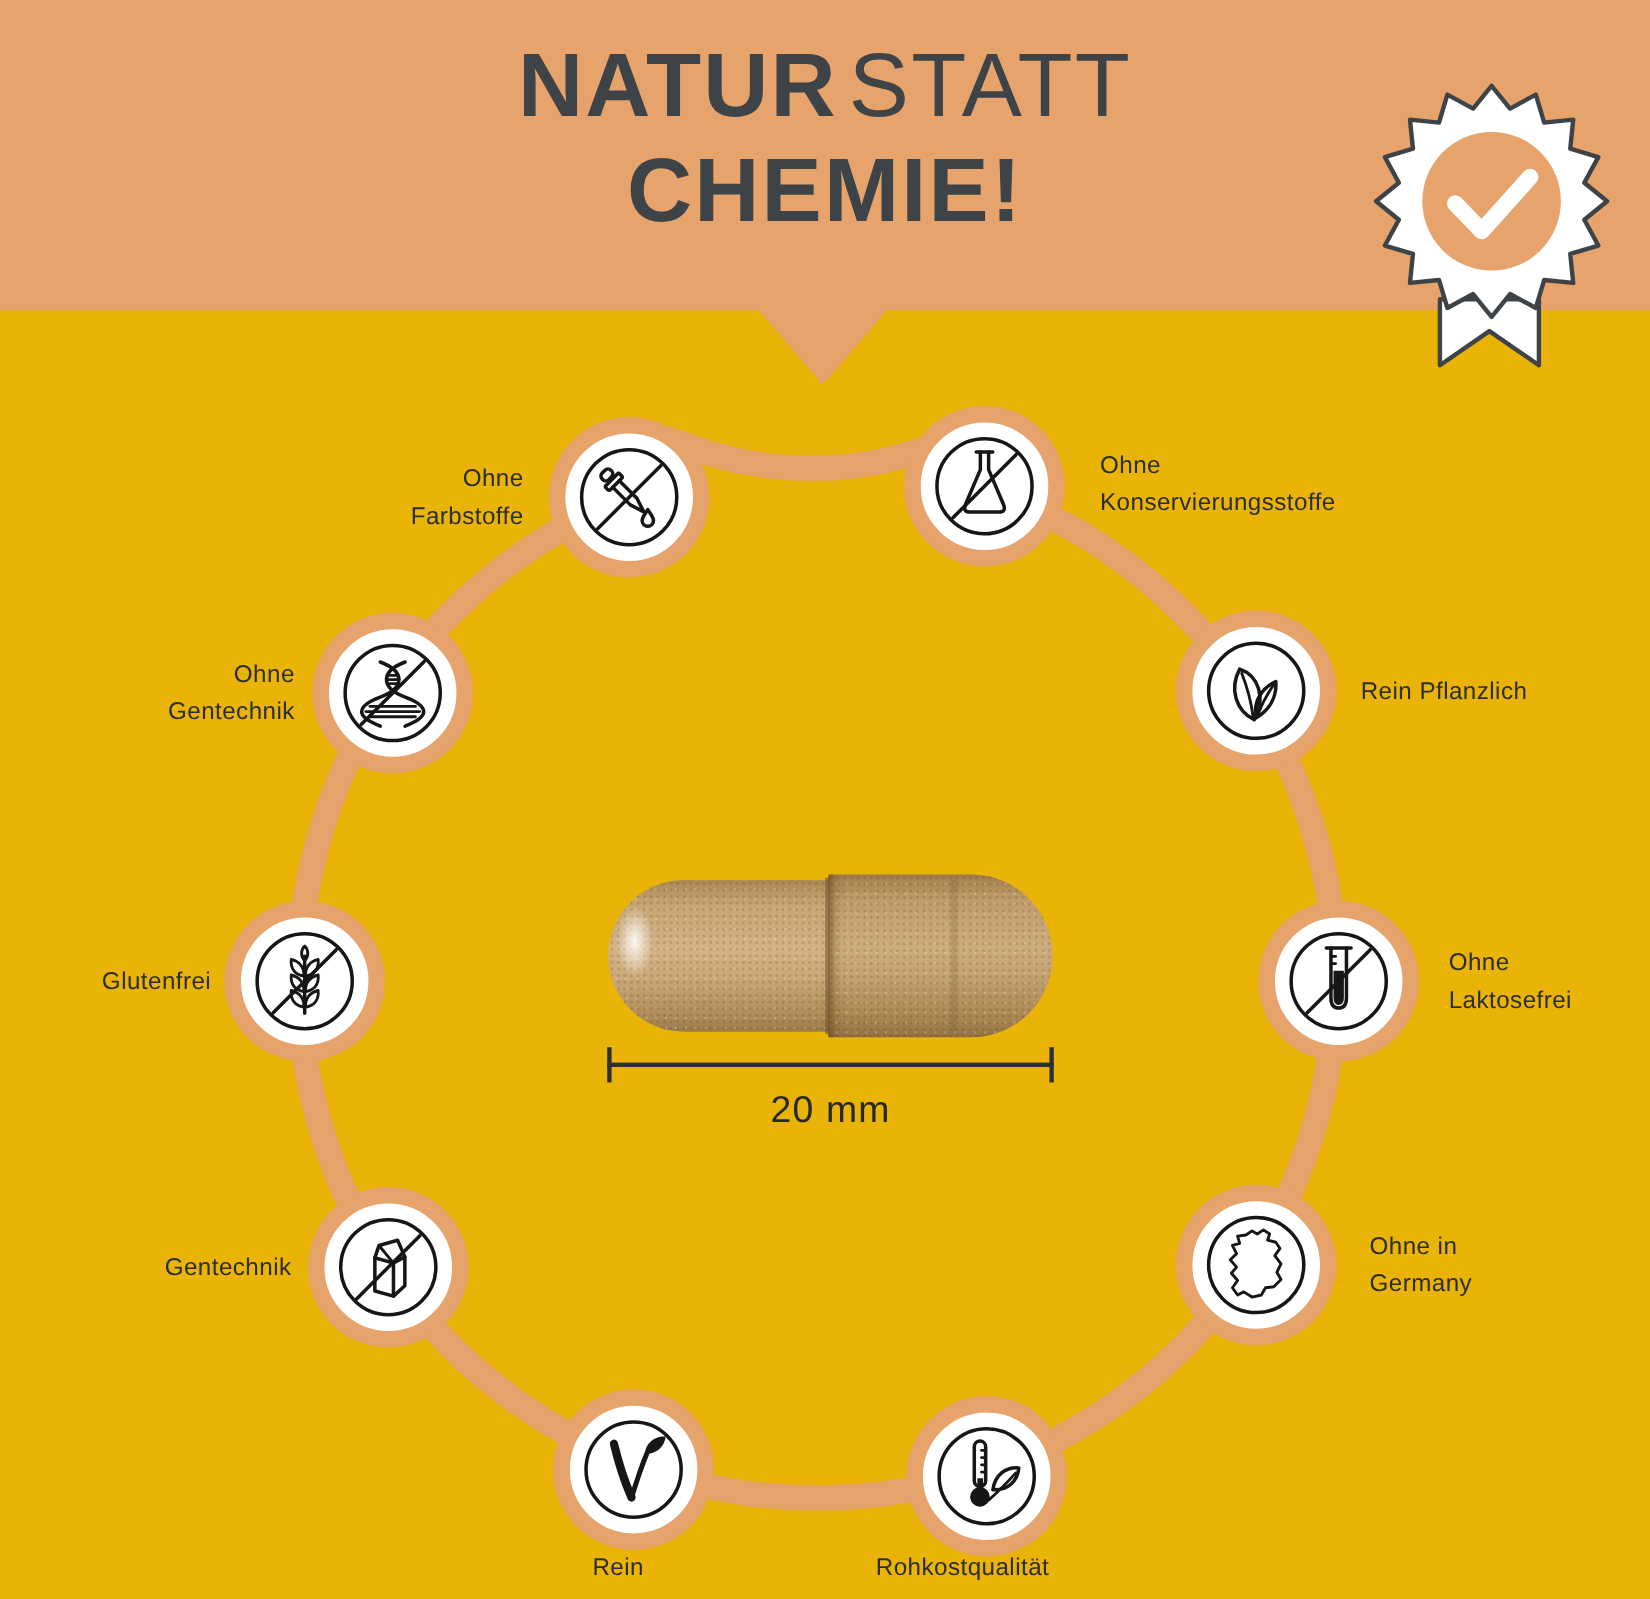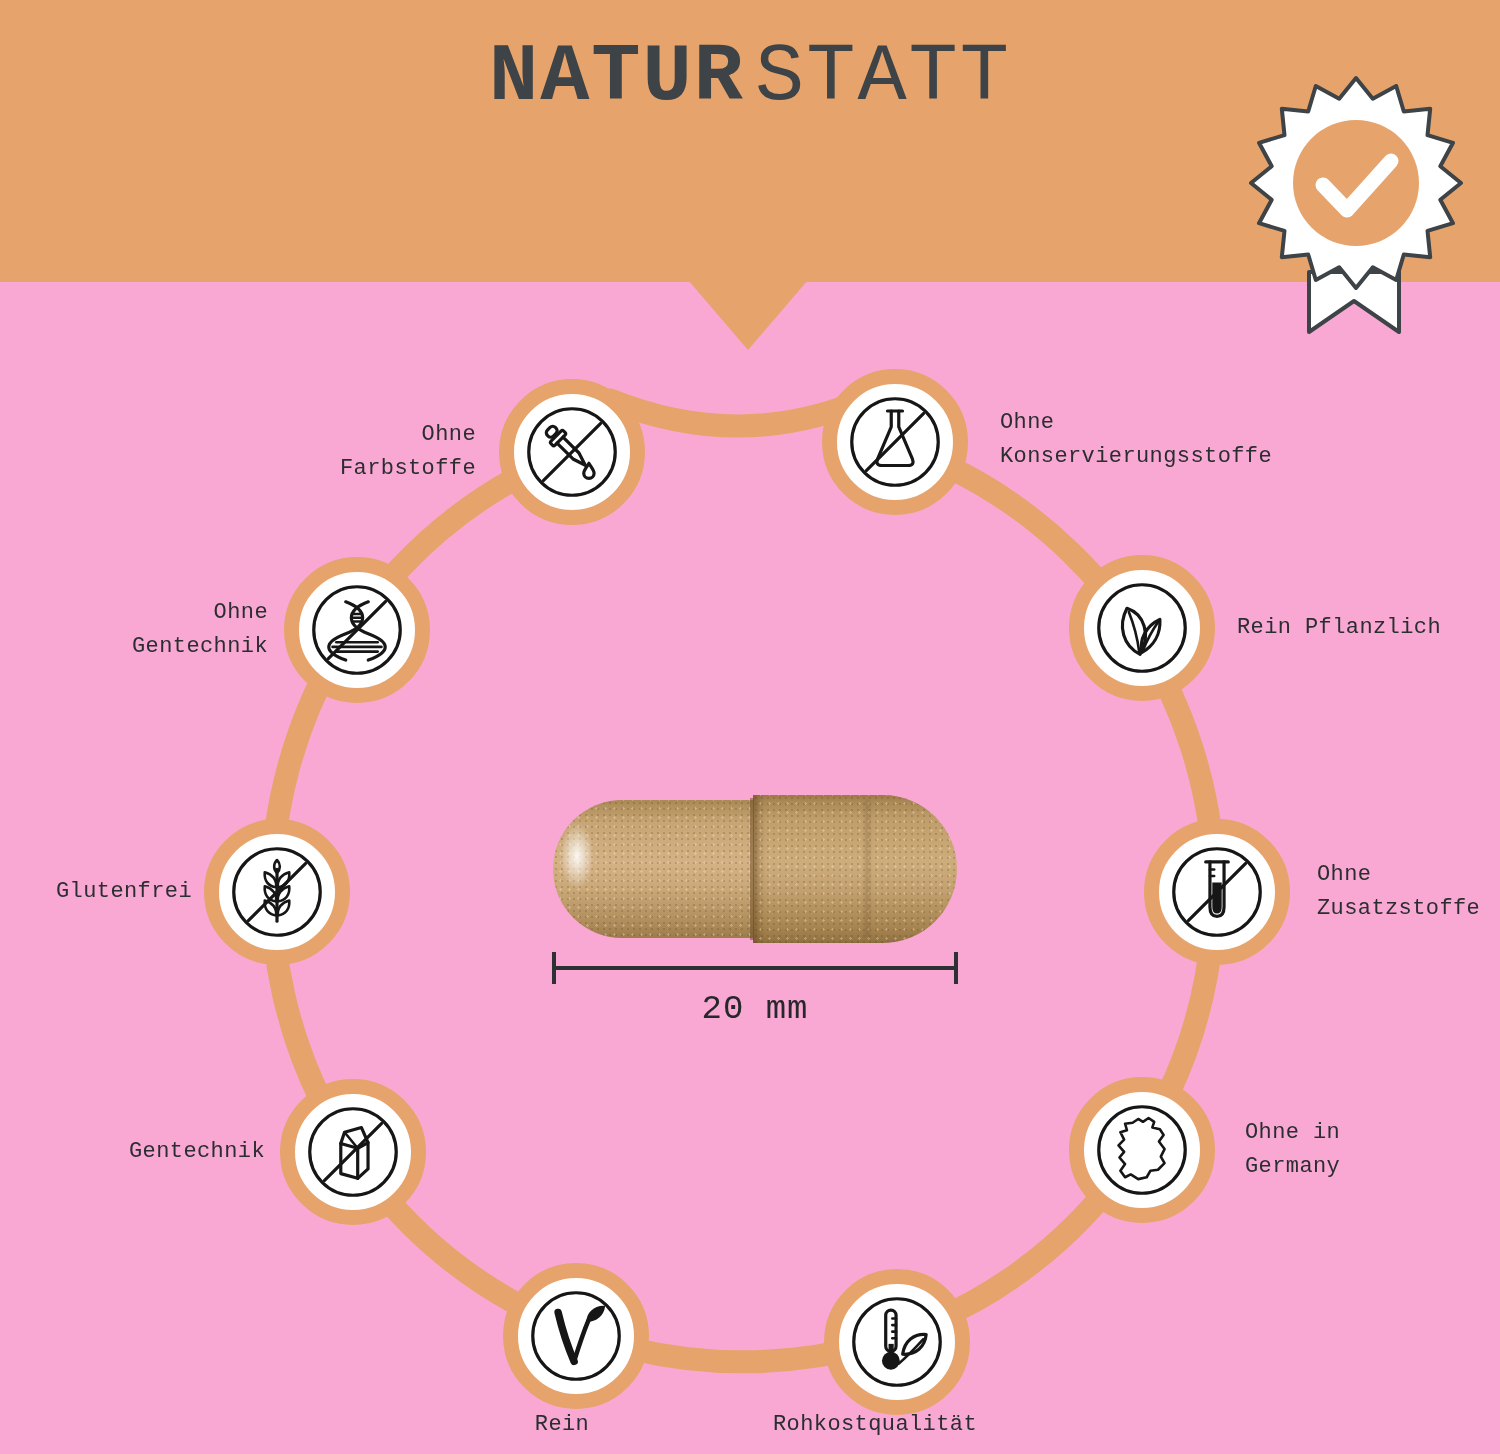--- a/index.html
+++ b/index.html
@@ -1,18 +1,18 @@
 <!DOCTYPE html>
 <html><head>
 <meta charset="utf-8">
 <style>
   html,body { margin:0; padding:0; background:#ffffff; }
   #stage {
     position:relative; width:1500px; height:1454px; overflow:hidden;
-    background:#f9a8d4; font-family:Liberation Mono, monospace;
+    background:#eab308; font-family:Liberation Sans, sans-serif;
   }
   
   .banner { position:absolute; left:0; top:0; width:1500px; height:282px; background:#E6A46C; }
   .title { position:absolute; left:0; top:30px; width:1500px; text-align:center; color:#3E4347; }
   .title .t1, .title .t2 { font-size:82px; line-height:96px; letter-spacing:2px; }
   .title .strong { font-weight:700; margin-right:10px; }
   .title .light  { font-weight:400; }
   .title .t2 { font-weight:700; }
   
   .ring { position:absolute; left:0; top:0; }
@@ -72,20 +72,21 @@
                 font-size:34px; color:#26282A; letter-spacing:1px; }
 </style>
 </head>
 <body>
 
 <div id="stage">
 
   <div class="banner">
     <div class="title">
       <div class="t1"><span class="strong">NATUR</span><span class="light">STATT</span></div>
+      <div class="t2">CHEMIE!</div>
     </div>
   </div>
 
   <svg class="ring" width="1500" height="1454" viewBox="0 0 1500 1454">
     <path class="arc" d="M 572 452 A 471 471 0 1 0 895 445"></path>
     <path class="arc" d="M 610 400 Q 744 454 872 396"></path>
     <polygon points="688,280 808,280 748,350" fill="#E6A46C"></polygon>
   </svg>
 
   <svg class="badge" width="224" height="266" viewBox="0 0 224 266">
@@ -217,21 +218,21 @@
   </div>
   <div class="label" style="left:1000px;top:406px">
     <span class="ln">Ohne</span>
     <span class="ln">Konservierungsstoffe</span>
   </div>
   <div class="label" style="left:1237px;top:611px">
     <span class="ln">Rein Pflanzlich</span>
   </div>
   <div class="label" style="left:1317px;top:858px">
     <span class="ln">Ohne</span>
-    <span class="ln">Zusatzstoffe</span>
+    <span class="ln">Laktosefrei</span>
   </div>
   <div class="label" style="left:1245px;top:1116px">
     <span class="ln">Ohne in</span>
     <span class="ln">Germany</span>
   </div>
   <div class="label al-c" style="left:695px;top:1408px;width:360px">
     <span class="ln">Rohkostqualität</span>
   </div>
   <div class="label al-c" style="left:412px;top:1408px;width:300px">
     <span class="ln">Rein</span>

